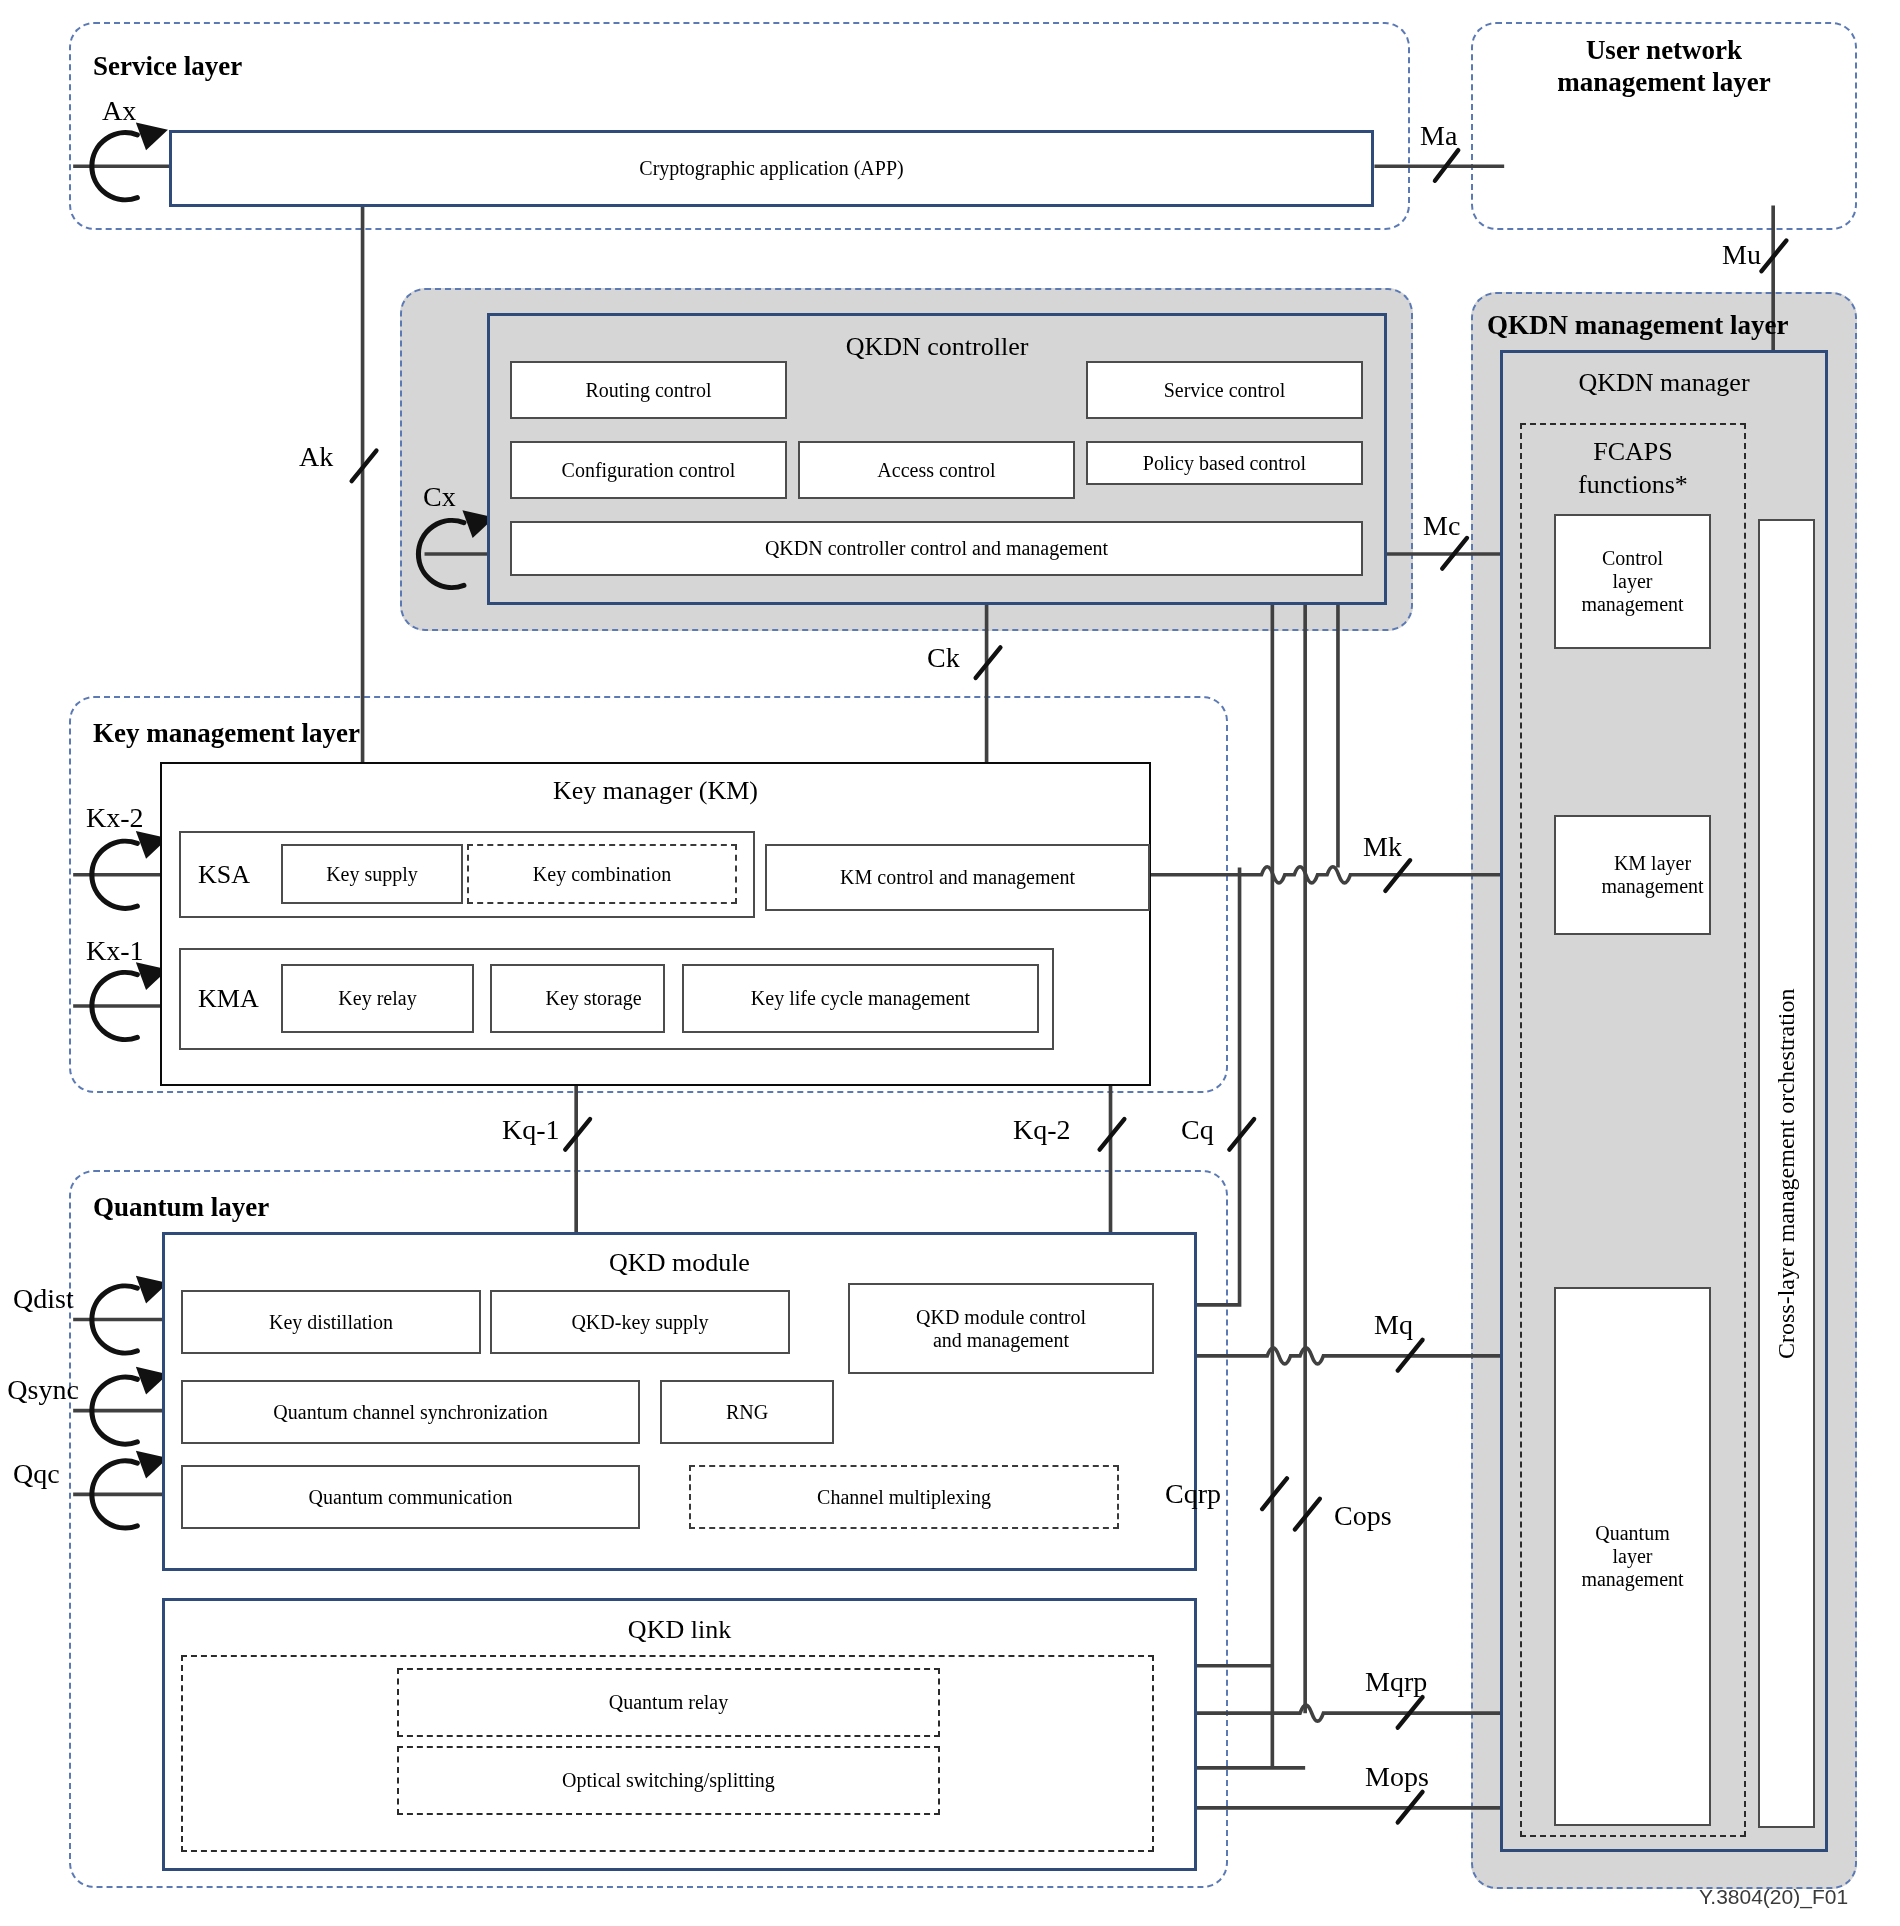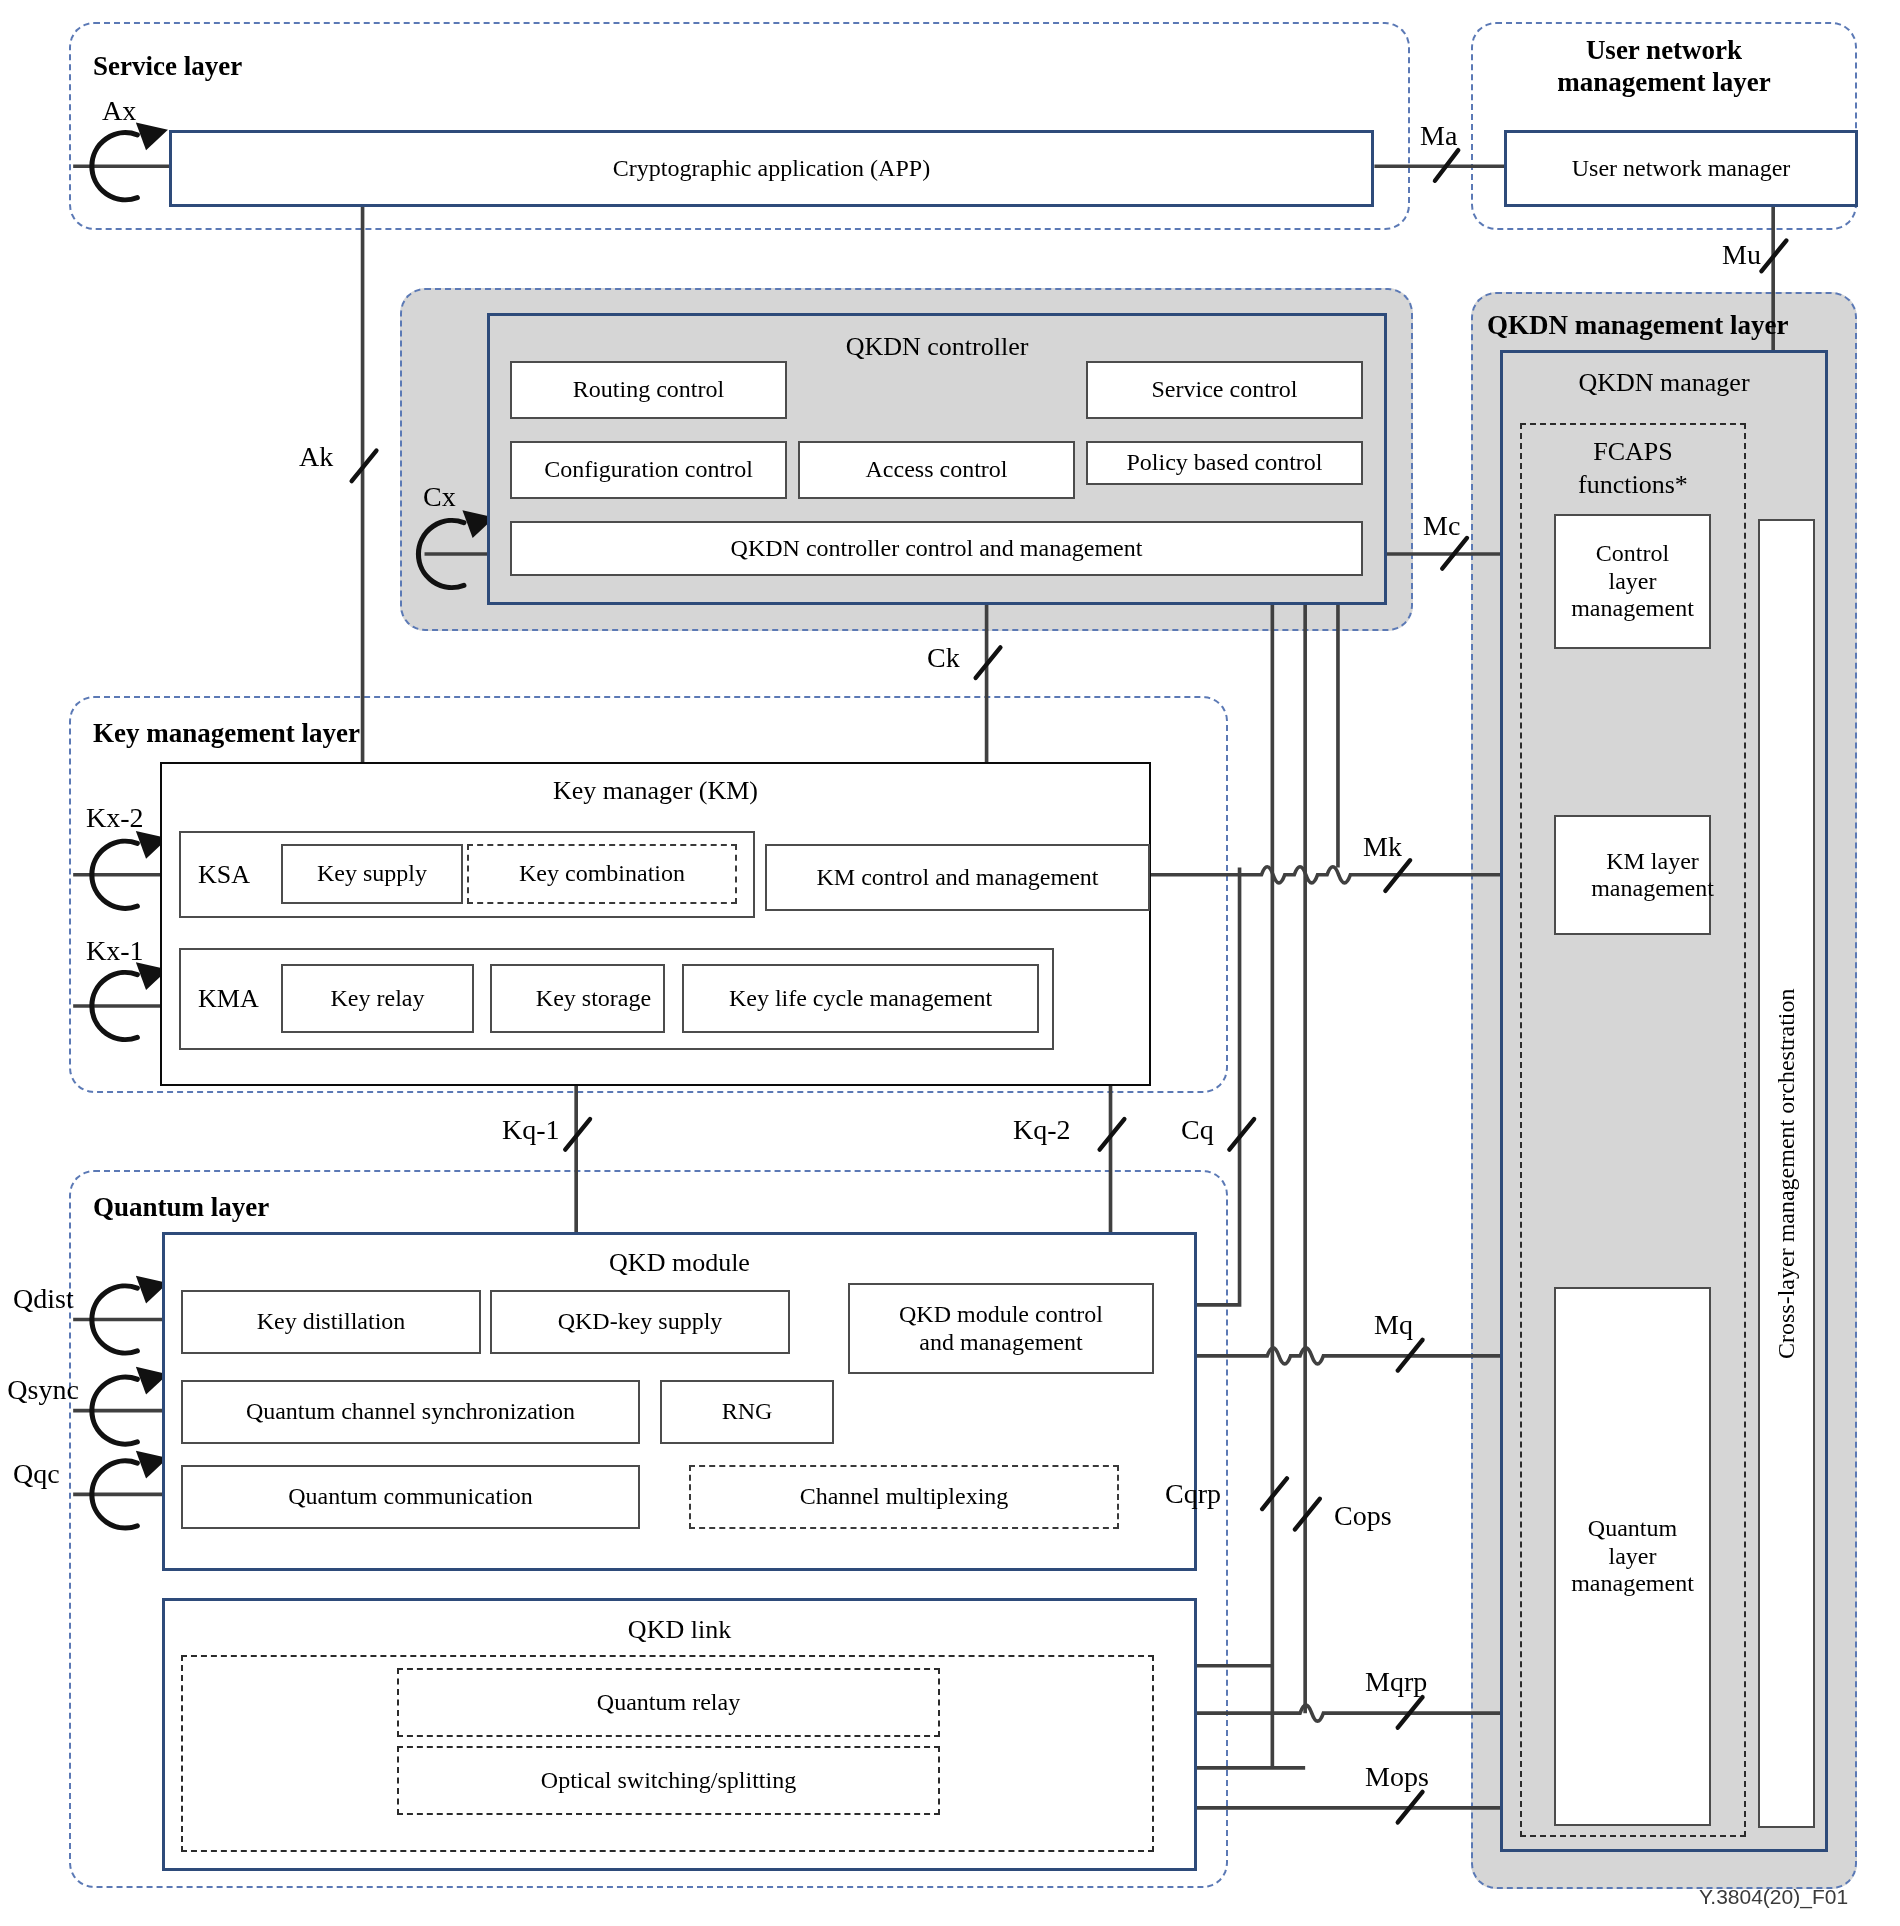--- a/index.html
+++ b/index.html
@@ -10,21 +10,21 @@
   
   .lbl{position:absolute;font-family:"Liberation Serif",serif;color:#000;white-space:nowrap;}
   .layer-title{font-weight:bold;font-size:27px;}
   .layer-title.center{text-align:center;white-space:normal;line-height:1.12;}
   .box-title{font-size:26px;}
   .iface{font-size:28px;}
   .figno{font-size:21px;color:#3a3a3a;font-family:"Liberation Sans",sans-serif;}
 
   
   .box{position:absolute;box-sizing:border-box;display:flex;align-items:center;
-       justify-content:center;text-align:center;font-size:24px;line-height:1.14;
+       justify-content:center;text-align:center;font-size:20px;line-height:1.14;
        font-family:"Liberation Serif",serif;color:#000;}
   .b-blue{border:3.6px solid #2e4b7a;background:#ffffff;}
   .b-black{border:2.9px solid #0a0a0a;background:#ffffff;}
   .b-grey{border:2.2px solid #4c4c4c;background:#ffffff;}
   .b-dash{border:2.9px dashed #2b2b2b;background:transparent;}
   .b-dash-fine{border:2.9px dashed #3a3a3a;background:#ffffff;}
   .layer-dash{position:absolute;box-sizing:border-box;border:2.9px dashed #5b79b5;
               border-radius:25px;background:transparent;}
   .shade-dash{position:absolute;box-sizing:border-box;background:#d6d6d6;
               border:2.9px dashed #5b79b5;border-radius:25px;}
@@ -146,21 +146,20 @@
   <div class="lbl layer-title center" style="left:1500px;top:67px;width:328px;">management layer</div>
 
   <div class="lbl layer-title" style="left:93px;top:718px;">Key management layer</div>
 
   <div class="lbl layer-title" style="left:93px;top:1192px;">Quantum layer</div>
 
   <div class="lbl layer-title" style="left:1487px;top:310px;">QKDN management layer</div>
 
   <div class="box b-blue" style="left:169px;top:130px;width:1205px;height:77px;">Cryptographic application (APP)</div>
 
-  <div class="box b-blue" style="left:1504px;top:130px;width:354px;height:77px;">User network manager</div>
 
   <div class="box b-blue" style="left:487px;top:313px;width:900px;height:292px;background:#d6d6d6;"></div>
   <div class="hdr" style="left:487px;top:332px;width:900px;">QKDN controller</div>
 
   <div class="box b-grey" style="left:510px;top:361px;width:277px;height:58px;">Routing control</div>
   <div class="box b-grey" style="left:1086px;top:361px;width:277px;height:58px;">Service control</div>
   <div class="box b-grey" style="left:510px;top:441px;width:277px;height:58px;">Configuration control</div>
   <div class="box b-grey" style="left:798px;top:441px;width:277px;height:58px;">Access control</div>
   <div class="box b-grey" style="left:1086px;top:441px;width:277px;height:44px;">Policy based control</div>
   <div class="box b-grey" style="left:510px;top:521px;width:853px;height:55px;">QKDN controller control and management</div>

